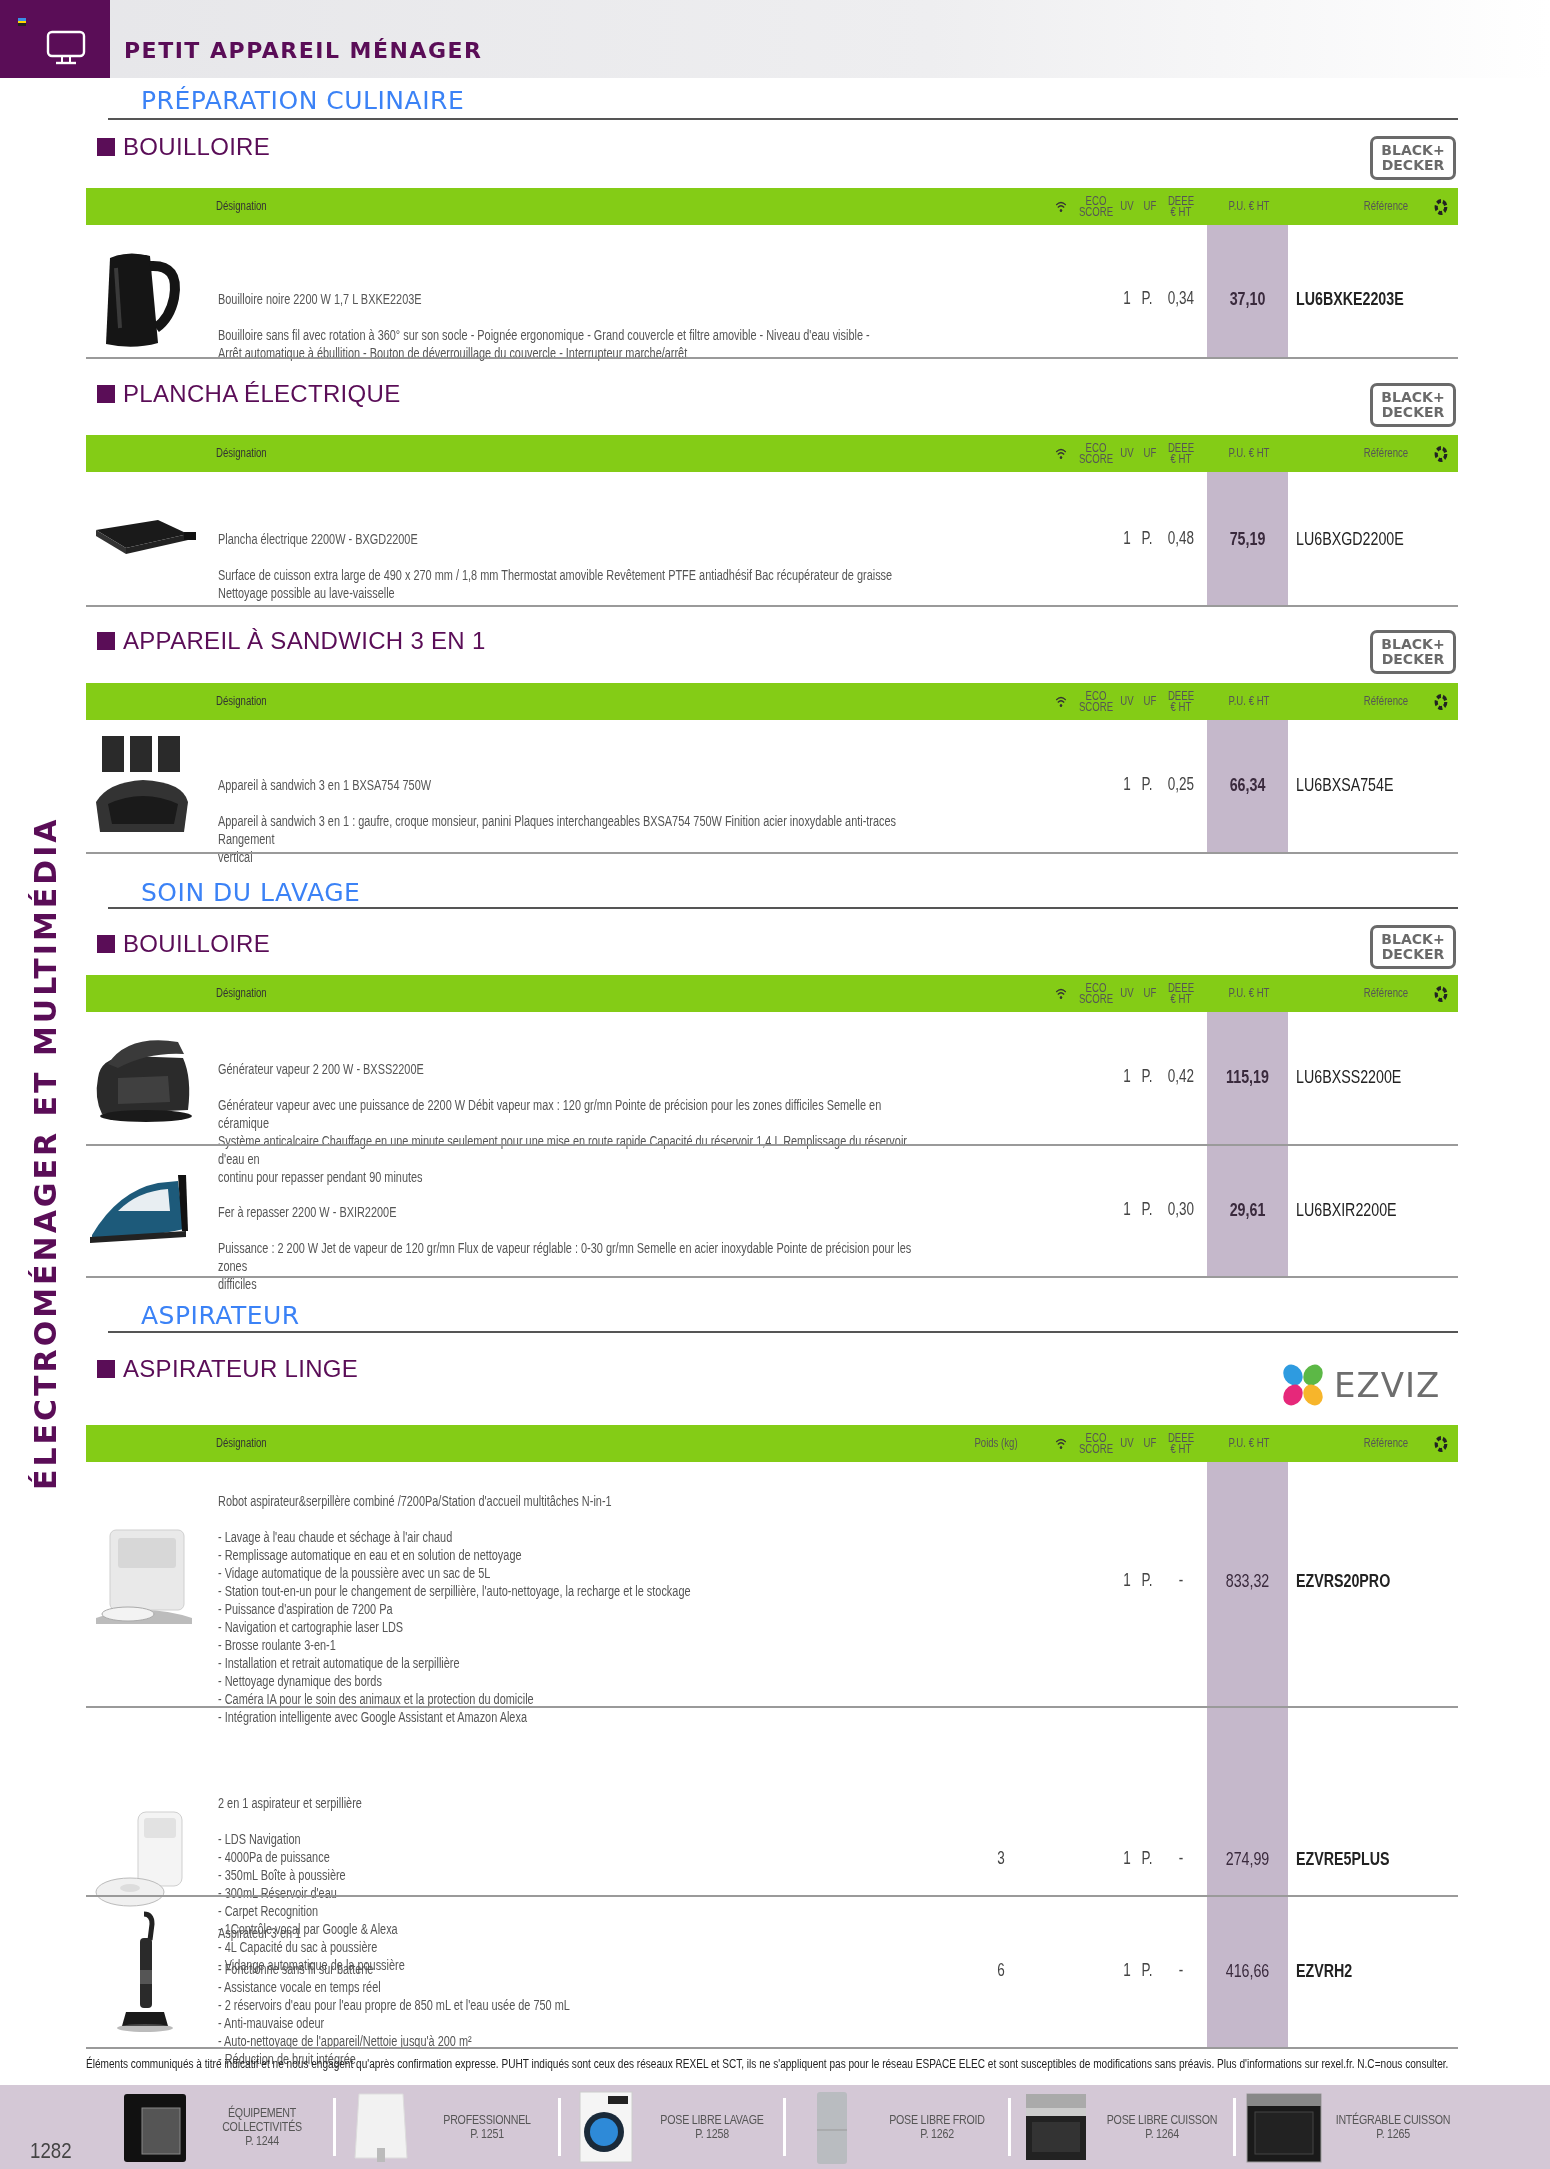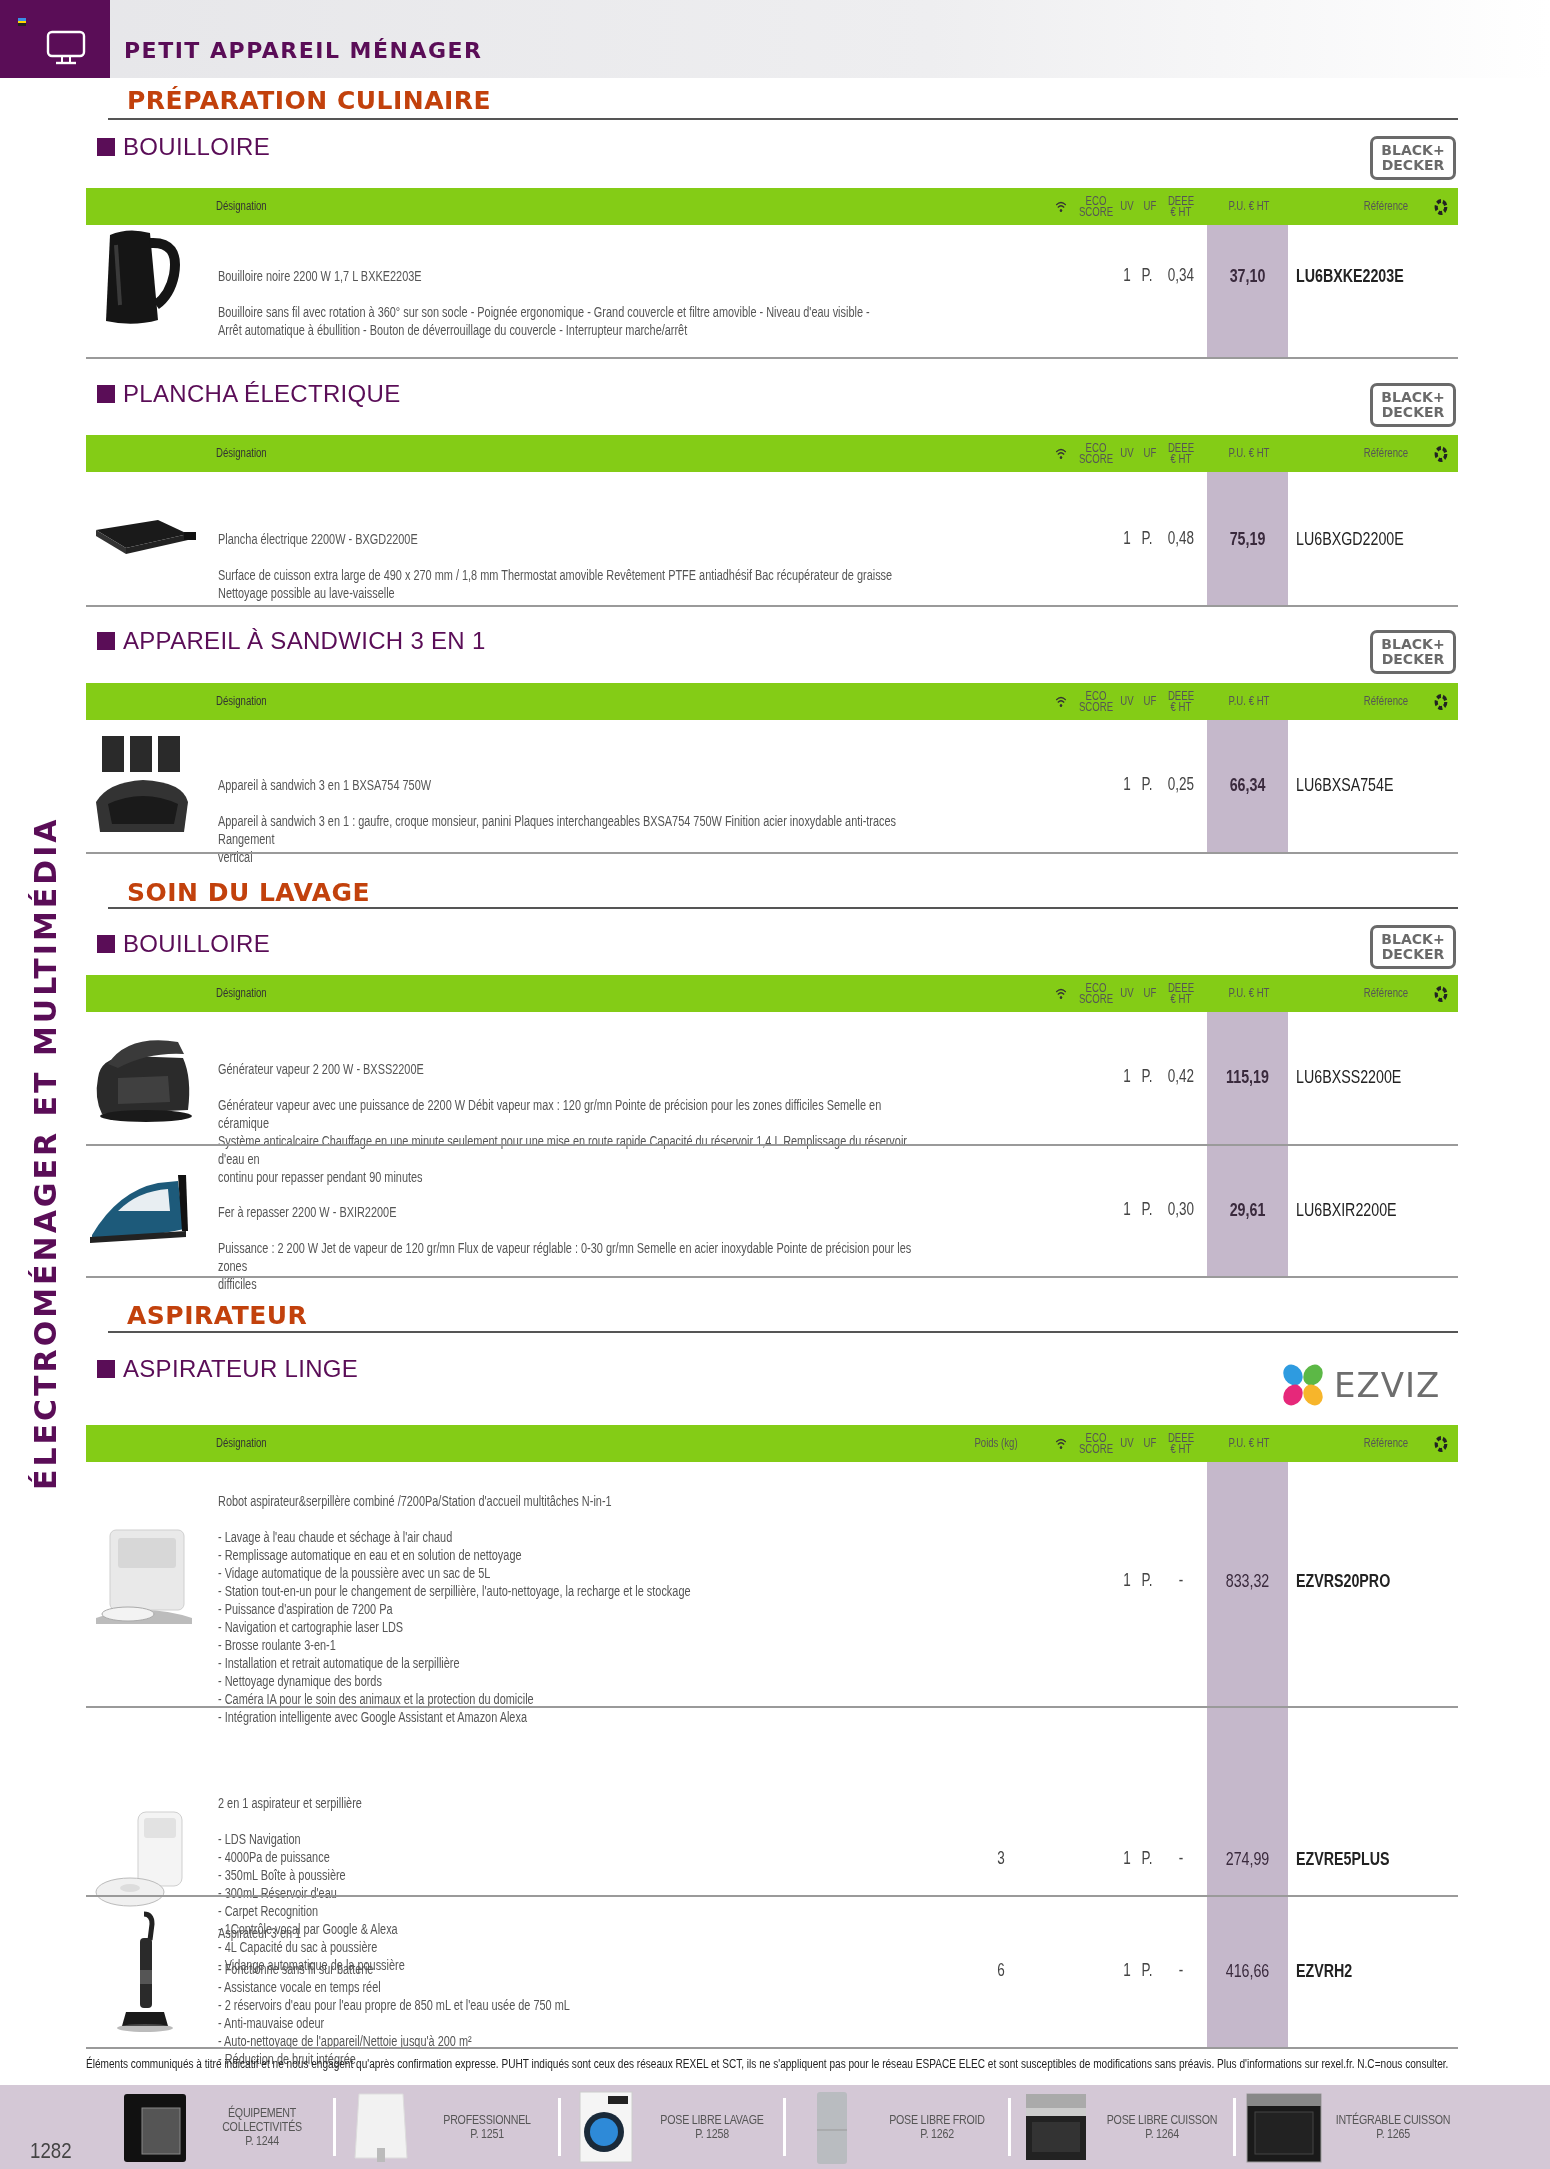--- a/index.html
+++ b/index.html
@@ -12,22 +12,22 @@
   .cat-box .flag { position: absolute; left: 18px; top: 18px; width: 8px; height: 8px;
     background: linear-gradient(#3a8ee6 0 33%, #ffd400 33% 66%, #222 66%); }
   .cat-box .monitor { position: absolute; left: 46px; top: 30px; width: 40px; height: 36px; }
   .page-title { position: absolute; left: 124px; top: 38px; font-size: 22px; font-weight: 900;
     color: #5a0d57; letter-spacing: 1.5px; font-family: "DejaVu Sans", sans-serif; }
 
   .side-title { position: absolute; left: 28px; top: 1490px; transform-origin: 0 0; transform: rotate(-90deg);
     font-family: "DejaVu Sans", sans-serif; font-weight: 900; font-size: 30px; letter-spacing: 3px; color: #5a0d57;
     white-space: nowrap; }
 
-  .section-title { position: absolute; left: 127px; font-family: "DejaVu Sans", sans-serif; font-weight: 700;
-    font-size: 25px; color: #c2410c; letter-spacing: 0.5px; }
+  .section-title { position: absolute; left: 141px; font-family: "DejaVu Sans", sans-serif; font-weight: 400;
+    font-size: 25px; color: #3b82f6; letter-spacing: 0.5px; }
   .section-rule { position: absolute; left: 108px; width: 1350px; height: 2px; background: #555; }
 
   .sub-title { position: absolute; left: 97px; display: flex; align-items: center; gap: 8px; }
   .sub-title .sq { width: 18px; height: 18px; background: #5a0d57; }
   .sub-title .txt { font-family: "Liberation Sans Narrow", "Liberation Sans", sans-serif; font-size: 24px; color: #5a0d57;
     letter-spacing: 0.3px; }
 
   .brand-bd { position: absolute; left: 1370px; width: 86px; height: 44px; border: 3px solid #6a6a6a; border-radius: 7px;
     display: flex; flex-direction: column; align-items: center; justify-content: center;
     font-family: "DejaVu Sans", sans-serif; font-weight: 900; font-size: 14px; line-height: 15px; color: #6a6a6a; }
@@ -122,21 +122,21 @@
 € HT</span>
   <span class="h-pu">P.U. € HT</span>
   <span class="h-ref">Référence</span>
   <span class="h-gear">
     <svg width="18" height="18" viewBox="0 0 18 18">
         <circle cx="9" cy="9" r="6" fill="none" stroke="#222" stroke-width="4" stroke-dasharray="5 2.5"></circle>
       </svg>
   </span>
 </div>
 <div class="price-col" style="top:225px;height:133px"></div>
-<div class="row" style="top:211px;height:156px">
+<div class="row" style="top:234px;height:156px">
   <svg class="img" style="top:14px;height:105px" viewBox="0 0 110 105">
     <path d="M22 10 Q40 2 62 8 L70 95 Q45 102 18 96 Z" fill="#151515"></path>
     <path d="M62 18 Q92 16 86 50 Q82 70 68 80" stroke="#151515" stroke-width="10" fill="none"></path>
     <path d="M28 20 L32 80" stroke="#3a3a3a" stroke-width="4"></path>
   </svg>
   <div class="desc" style="top:38px">
     <span class="t">Bouilloire noire 2200 W 1,7 L BXKE2203E</span>
     <span class="t">Bouilloire sans fil avec rotation à 360° sur son socle - Poignée ergonomique - Grand couvercle et filtre amovible - Niveau d'eau visible -
 Arrêt automatique à ébullition - Bouton de déverrouillage du couvercle - Interrupteur marche/arrêt</span>
   </div>

